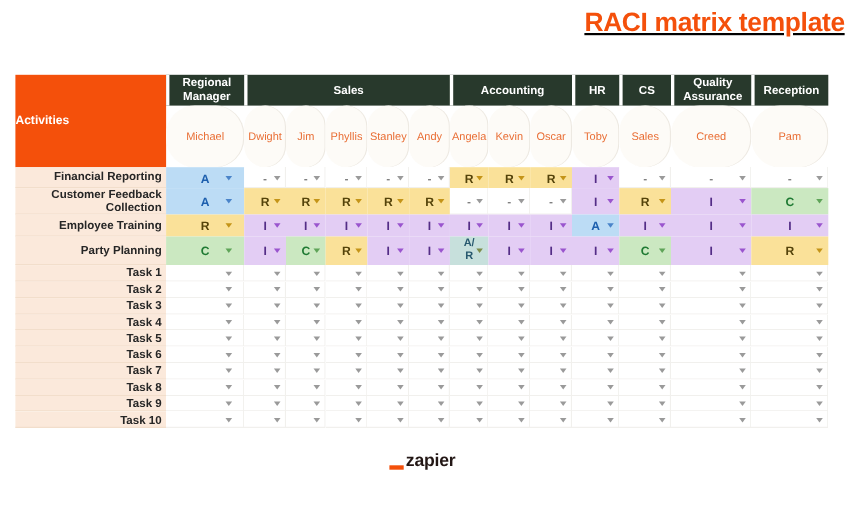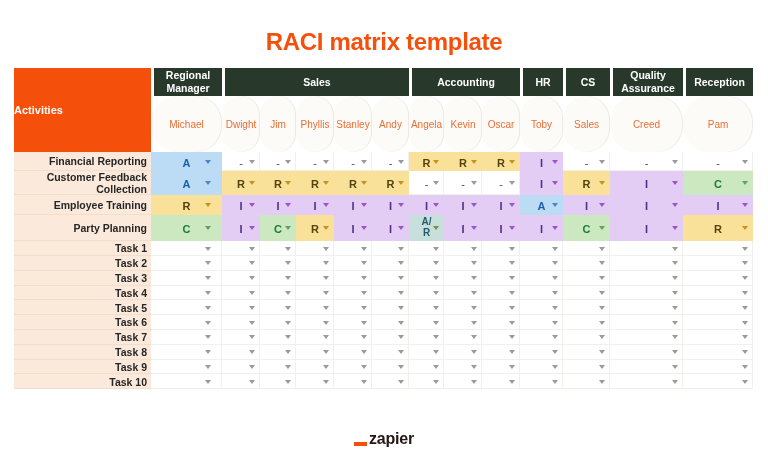--- a/index.html
+++ b/index.html
@@ -2,21 +2,21 @@
 <html style="--accent: #F4500B; --header-bg: #28392C; --cream: #FBE9DB; --name-text: #E96E35; --blue-bg: #BCDCF5; --blue-text: #1D5FAE; --yellow-bg: #FAE199; --yellow-text: #54430A; --purple-bg: #E3CDF4; --purple-text: #542D87; --green-bg: #CBE8C1; --green-text: #1F7A33; --teal-bg: #C7E0DC; --teal-text: #27586E;"><head>
 <meta charset="utf-8">
 <style>
   html,body{margin:0;padding:0;}
   body{
     width:768px;height:464px;position:relative;overflow:hidden;
     background:#ffffff;font-family:"Liberation Sans",sans-serif;
     -webkit-font-smoothing:antialiased;
   }
   
-  .page-header{text-align:center;padding-top:28px;}
+  .page-header{text-align:right;padding-top:7px;text-decoration:underline;}
   .page-title{
     margin:0;font-size:24px;font-weight:bold;color:var(--accent,#F4500B);
     letter-spacing:-0.3px;
   }
   .page-subtitle{margin:3px 0 0;font-size:11px;color:#3d3d3d;}
   
   .raci-wrap{position:absolute;left:14px;top:68px;}
   table{border-collapse:separate;border-spacing:0;table-layout:fixed;width:739px;}
   th,td{padding:0;margin:0;overflow:hidden;}
   th.corner{
@@ -57,21 +57,21 @@
     border-top:4px solid currentColor;color:#9a9a9a;
   }
   td:nth-child(2) .chev{right:11px;}
   td.c-blue .chev{color:#4A84C9;}
   td.c-yellow .chev{color:#C49418;}
   td.c-purple .chev{color:#9A55CE;}
   td.c-green .chev{color:#5FA459;}
   td.c-teal .chev{color:#7D8C4A;}
   
   .logo{
-    position:absolute;top:430px;left:0;width:100%;
+    position:absolute;top:411px;left:0;width:100%;
     display:flex;justify-content:center;align-items:flex-end;gap:2px;
   }
   .logo-underscore{
     display:inline-block;width:13px;height:4px;margin-bottom:2px;
     background:var(--accent,#F4500B);
   }
   .logo-text{font-size:16px;font-weight:bold;color:#231715;letter-spacing:-0.2px;}
 </style>
 </head>
 <body>

